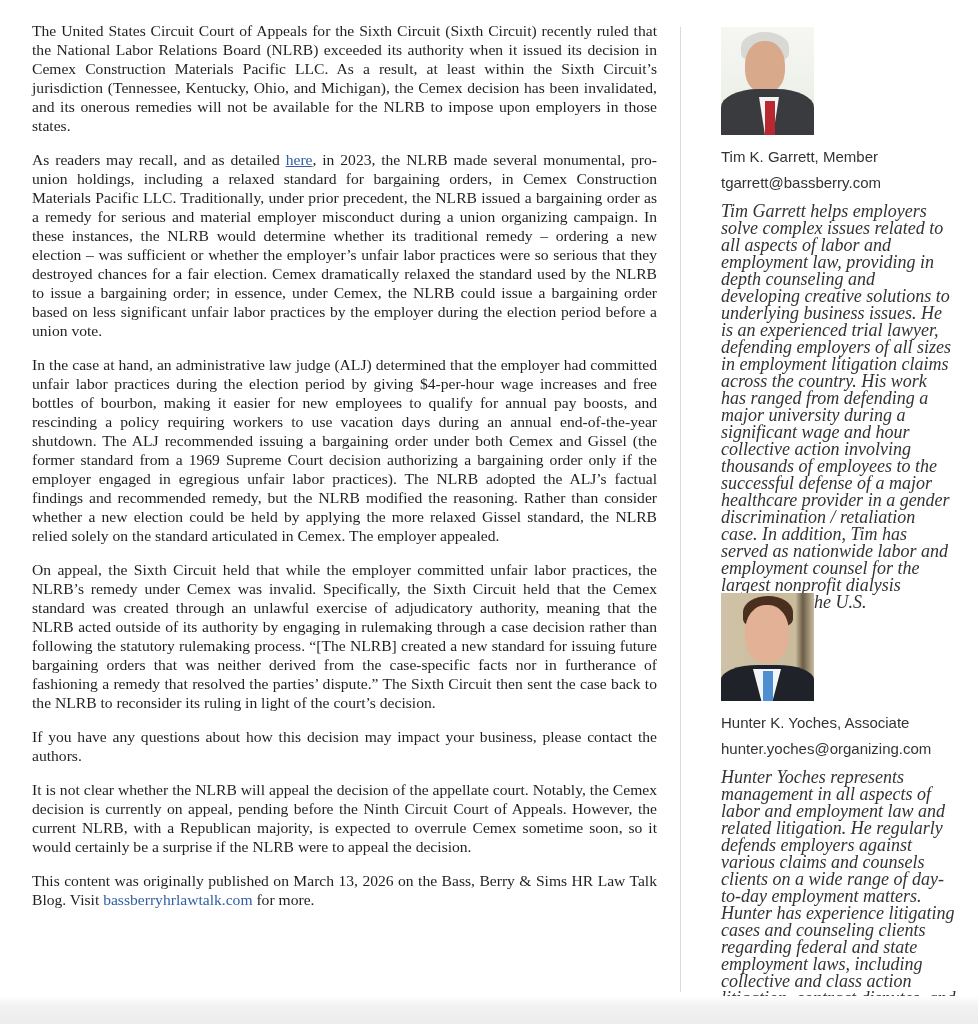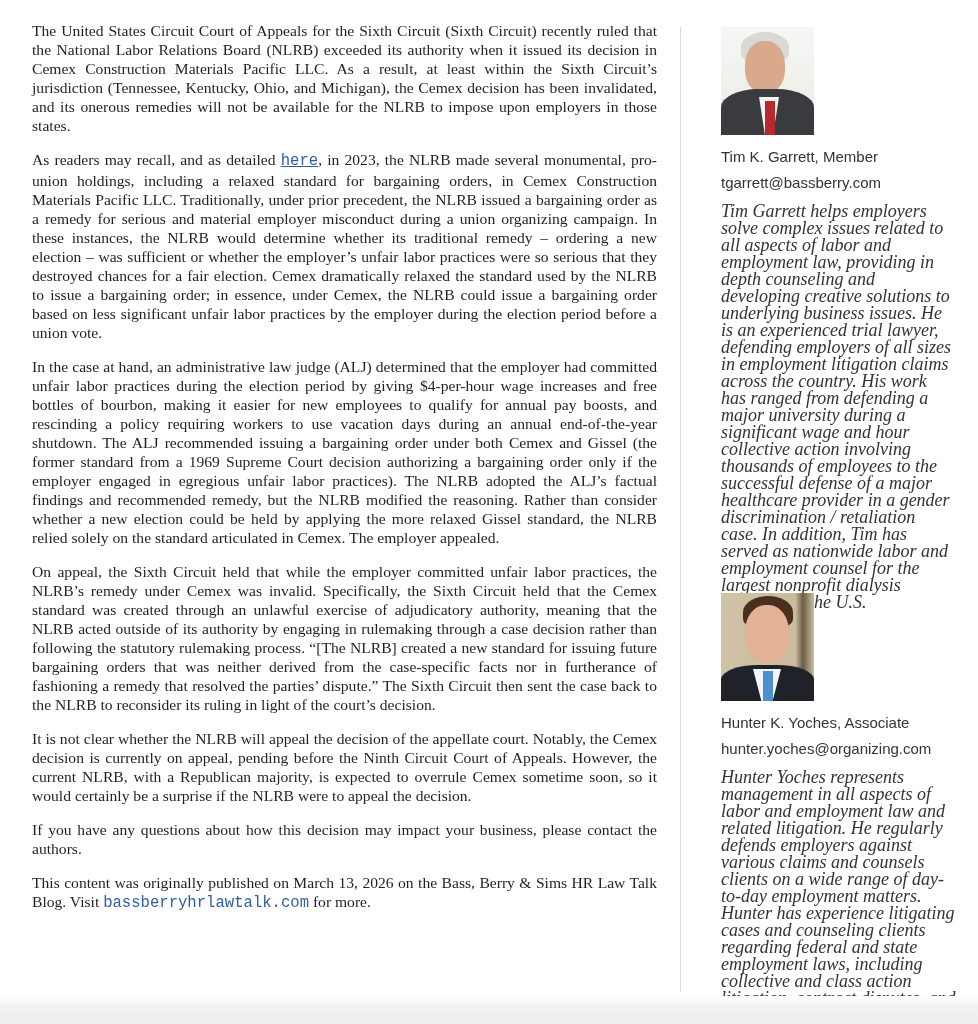--- a/index.html
+++ b/index.html
@@ -7,21 +7,21 @@
     width: 978px; height: 1024px; overflow: hidden; position: relative;
     background: #ffffff;
     font-family: "Liberation Serif", "DejaVu Serif", serif;
     color: #231f20;
   }
   .main {
     position: absolute; left: 32px; top: 21px; width: 625px;
     font-size: 15.6px; line-height: 19px; text-align: justify;
   }
   .main p { margin: 0 0 15px 0; }
-  .main a { color: #2f5da8; font-family: Liberation Mono, monospace; }
+  .main a { color: #2f5da8; }
   .main a.under { text-decoration: underline; }
   .main a.plain { text-decoration: none; }
   .divider {
     position: absolute; left: 680px; top: 27px; width: 1px; height: 965px;
     background: #d9d9d9;
   }
   .sidebar { position: absolute; left: 721px; width: 270px; }
   .photo {
     width: 93px; height: 108px; position: relative; overflow: hidden;
   }
@@ -53,22 +53,22 @@
   }
 </style>
 </head>
 <body>
 
 <div class="main">
   <p>The United States Circuit Court of Appeals for the Sixth Circuit (Sixth Circuit) recently ruled that the National Labor Relations Board (NLRB) exceeded its authority when it issued its decision in Cemex Construction Materials Pacific LLC. As a result, at least within the Sixth Circuit’s jurisdiction (Tennessee, Kentucky, Ohio, and Michigan), the Cemex decision has been invalidated, and its onerous remedies will not be available for the NLRB to impose upon employers in those states.</p>
   <p><span>As readers may recall, and as detailed </span><a class="under" href="#">here</a><span>, in 2023, the NLRB made several monumental, pro-union holdings, including a relaxed standard for bargaining orders, in Cemex Construction Materials Pacific LLC. Traditionally, under prior precedent, the NLRB issued a bargaining order as a remedy for serious and material employer misconduct during a union organizing campaign. In these instances, the NLRB would determine whether its traditional remedy – ordering a new election – was sufficient or whether the employer’s unfair labor practices were so serious that they destroyed chances for a fair election. Cemex dramatically relaxed the standard used by the NLRB to issue a bargaining order; in essence, under Cemex, the NLRB could issue a bargaining order based on less significant unfair labor practices by the employer during the election period before a union vote.</span></p>
   <p>In the case at hand, an administrative law judge (ALJ) determined that the employer had committed unfair labor practices during the election period by giving $4-per-hour wage increases and free bottles of bourbon, making it easier for new employees to qualify for annual pay boosts, and rescinding a policy requiring workers to use vacation days during an annual end-of-the-year shutdown. The ALJ recommended issuing a bargaining order under both Cemex and Gissel (the former standard from a 1969 Supreme Court decision authorizing a bargaining order only if the employer engaged in egregious unfair labor practices). The NLRB adopted the ALJ’s factual findings and recommended remedy, but the NLRB modified the reasoning. Rather than consider whether a new election could be held by applying the more relaxed Gissel standard, the NLRB relied solely on the standard articulated in Cemex. The employer appealed.</p>
   <p>On appeal, the Sixth Circuit held that while the employer committed unfair labor practices, the NLRB’s remedy under Cemex was invalid. Specifically, the Sixth Circuit held that the Cemex standard was created through an unlawful exercise of adjudicatory authority, meaning that the NLRB acted outside of its authority by engaging in rulemaking through a case decision rather than following the statutory rulemaking process. “[The NLRB] created a new standard for issuing future bargaining orders that was neither derived from the case-specific facts nor in furtherance of fashioning a remedy that resolved the parties’ dispute.” The Sixth Circuit then sent the case back to the NLRB to reconsider its ruling in light of the court’s decision.</p>
+  <p>If you have any questions about how this decision may impact your business, please contact the authors.</p>
   <p>It is not clear whether the NLRB will appeal the decision of the appellate court. Notably, the Cemex decision is currently on appeal, pending before the Ninth Circuit Court of Appeals. However, the current NLRB, with a Republican majority, is expected to overrule Cemex sometime soon, so it would certainly be a surprise if the NLRB were to appeal the decision.</p>
-  <p>If you have any questions about how this decision may impact your business, please contact the authors.</p>
   <p><span>This content was originally published on March 13, 2026 on the Bass, Berry &amp; Sims HR Law Talk Blog. Visit </span><a class="plain" href="#">bassberryhrlawtalk.com</a><span> for more.</span></p>
 </div>
 
 <div class="divider"></div>
 
 <div class="sidebar" style="top:27px;">
   <div class="photo photo-garrett">
     <div class="hair" style="left:20px;top:5px;width:48px;height:30px;background:#d8d8d4;"></div>
     <div class="head" style="left:24px;top:14px;width:40px;height:52px;background:#d9a98c;"></div>
     <div class="suit" style="left:0;width:93px;height:46px;background:#3a3b3f;"></div>

